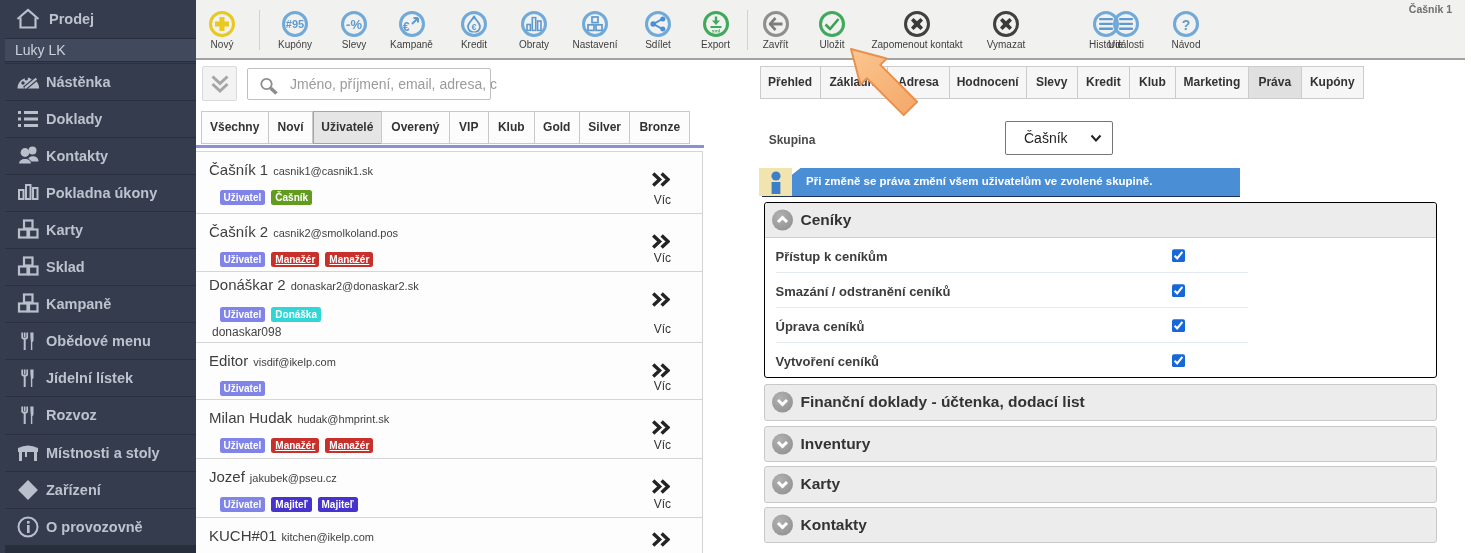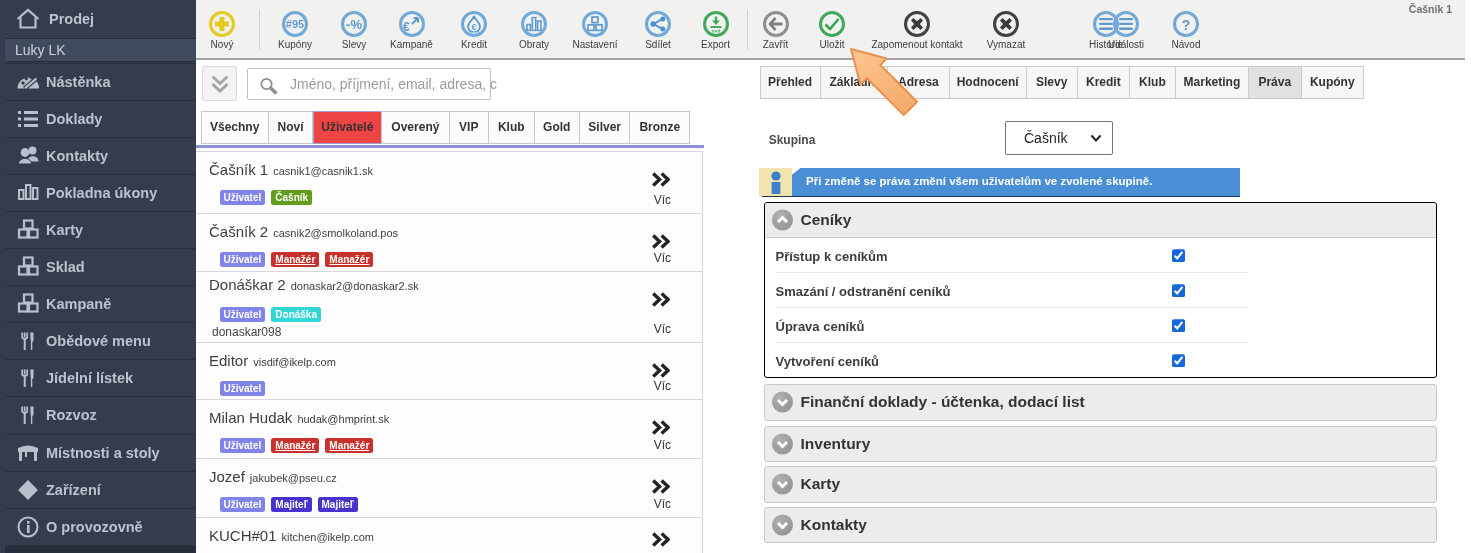--- a/index.html
+++ b/index.html
@@ -28,21 +28,21 @@
 .circ.dark { border:3px solid #414141; color:#3a3a3a; }
 .circ svg { position:absolute; left:50%; top:50%; transform:translate(-50%,-50%); }
 #who { position:absolute; top:3px; right:13px; font-size:10.5px; font-weight:bold; color:#6f6f6f; }
 
 
 #mid { position:absolute; left:196px; top:60px; }
 #collapsebtn { position:absolute; left:6px; top:6px; width:35px; height:35px; background:#f3f3f3; border:1px solid #dadada; border-radius:2px; }
 #searchbox { position:absolute; left:51px; top:8px; width:244px; height:32px; background:#fff; border:1px solid #c0c0c0; border-radius:2px; }
 #searchbox .ph { position:absolute; left:42px; top:7px; font-size:14px; color:#9b9b9b; white-space:nowrap; }
 .ftabs { position:absolute; top:50.5px; height:33.5px; background:#fcfcfc; border:1px solid #c9c9c9; font-size:12px; font-weight:bold; color:#333; text-align:center; line-height:31.5px; letter-spacing:0; }
-.ftabs.active { background:#ef4444; border-color:#9ba0dc; }
+.ftabs.active { background:#e5e5e5; border-color:#9ba0dc; }
 #purpleline { position:absolute; left:0px; top:85.2px; width:508px; height:3px; background:#8a8fd9; }
 #list { position:absolute; left:0px; top:91px; width:507px; border-top:1px solid #d5d5d5; border-right:1px solid #d5d5d5; }
 .crow { position:relative; border-bottom:1px solid #d5d5d5; background:#fdfdfd; }
 .crow .nm { position:absolute; left:13px; top:9px; font-size:15px; color:#3e3e3e; white-space:nowrap; }
 .crow .nm span { font-size:11px; color:#3f3f3f; margin-left:5px; }
 .crow .bdg { position:absolute; left:11.5px; top:35px;padding-left:12px; }
 .bdg b { display:inline-block; color:#fff; font-size:10px; font-weight:bold; padding:2px 4px; border-radius:2.5px; margin-right:6px; }
 .b-uz { background:#8084e8; }
 .b-cas { background:#619c1f; }
 .b-man { background:#c7302b;text-decoration:underline; }

